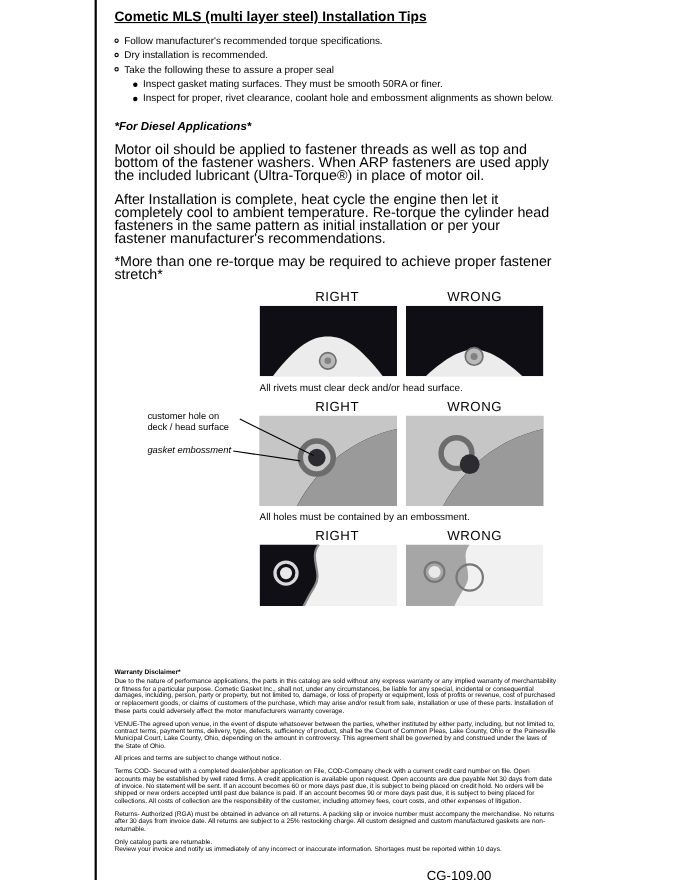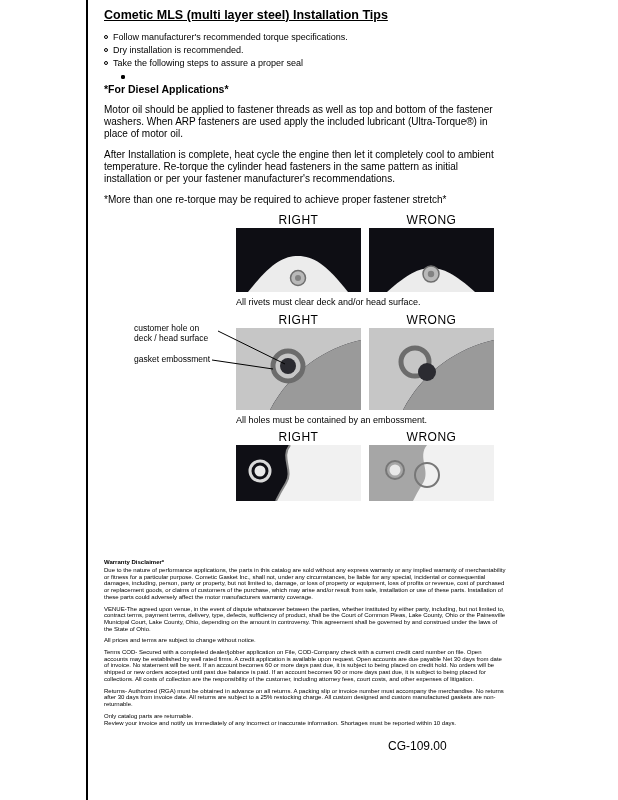--- a/index.html
+++ b/index.html
@@ -11,35 +11,35 @@
   .left-rule { position:absolute; left:86px; top:0; height:800px; width:2px; background:#000; }
   .content { position:absolute; left:104px; top:0; width:410px; padding-top:8px; }
 
   .title { font-size:12.5px; font-weight:bold; text-decoration:underline; margin-bottom:9px; }
 
   .tip { position:relative; padding-left:9px; font-size:9px; line-height:13px; }
   .tip .b-hollow { position:absolute; left:0; top:4px; width:4px; height:4px; border:1px solid #000; border-radius:50%; }
   .tip.sub { margin-left:17px; }
   .tip .b-solid { position:absolute; left:0; top:4.5px; width:4px; height:4px; background:#000; border-radius:50%; }
 
-  .diesel-h { font-size:10.5px; font-weight:bold; margin-top:13px; }
-  .body-text { font-size:10px; line-height:12px; margin-top:9px; width:400px; }
+  .diesel-h { font-size:10.5px; font-weight:bold; margin-top:13px;font-style:italic; }
+  .body-text { font-size:13px; line-height:12px; margin-top:9px; width:400px; }
 
   .figures { position:relative; height:324px; margin-top:7px; width:400px; }
-  .lbl-row { position:absolute; left:132px; width:258px; display:flex; justify-content:space-between; }
+  .lbl-row { position:absolute; left:132px; width:258px; display:flex; justify-content:flex-end; }
   .lbl { width:125px; text-align:center; font-size:12px; letter-spacing:0.5px; }
   .img-row { position:absolute; left:132px; display:flex; gap:8px; }
   .img-row svg { display:block; }
   .caption { position:absolute; left:132px; font-size:9px; line-height:12px; }
   .r1l{top:0} .r1i{top:15px} .c1{top:83px}
   .r2l{top:100px} .r2i{top:115px} .c2{top:201px}
   .r3l{top:217px} .r3i{top:232px} .c3{top:292px}
   .callout { position:absolute; font-size:8.5px; line-height:10px; }
   .co1 { top:110px; left:30px; width:86px; }
-  .co2 { top:141px; left:30px; }
+  .co2 { top:141px; left:30px;font-style:italic; }
   .connectors { position:absolute; top:100px; left:0; width:220px; height:110px; pointer-events:none; }
 
   .legal { margin-top:22px; width:402px; }
   .legal-h { font-size:6px; font-weight:bold; margin-bottom:2px; }
   .legal-p { font-size:6px; line-height:6.7px; margin-bottom:5px; }
   .legal-p.tight { margin-bottom:1px; }
 
   .footer { margin-top:12px; margin-left:284px; font-size:12px; }
 </style>
 </head>
@@ -55,27 +55,29 @@
     <div class="tip">
       <span class="b-hollow"></span>
       <span>Follow manufacturer's recommended torque specifications.</span>
     </div>
     <div class="tip">
       <span class="b-hollow"></span>
       <span>Dry installation is recommended.</span>
     </div>
     <div class="tip">
       <span class="b-hollow"></span>
-      <span>Take the following steps to assure a proper seal</span>
+      <span>Take the following these to assure a proper seal</span>
     </div>
     <div class="tip sub">
       <span class="b-solid"></span>
+      <span>Inspect gasket mating surfaces.  They must be smooth 50RA or finer.</span>
     </div>
     <div class="tip sub">
       <span class="b-solid"></span>
+      <span>Inspect for proper, rivet clearance, coolant hole and embossment alignments as shown below.</span>
     </div>
   </div>
 
   <h2 class="diesel-h">*For Diesel Applications*</h2>
   <p class="body-text">Motor oil should be applied to fastener threads as well as top and bottom of the fastener washers. When ARP fasteners are used apply the included lubricant (Ultra-Torque®) in place of motor oil.</p>
   <p class="body-text">After Installation is complete, heat cycle the engine then let it completely cool to ambient temperature. Re-torque the cylinder head fasteners in the same pattern as initial installation or per your fastener manufacturer's recommendations.</p>
   <p class="body-text">*More than one re-torque may be required to achieve proper fastener stretch*</p>
 
   <div class="figures">
 

